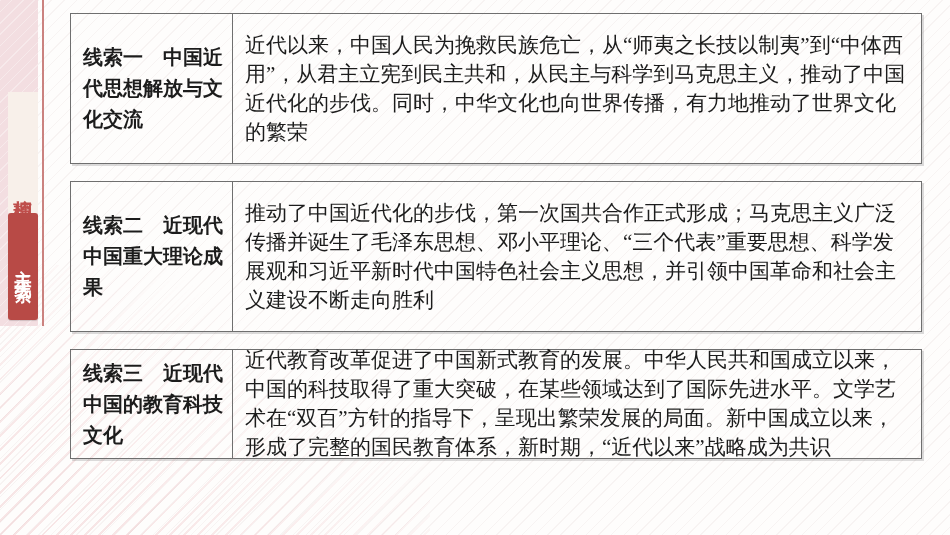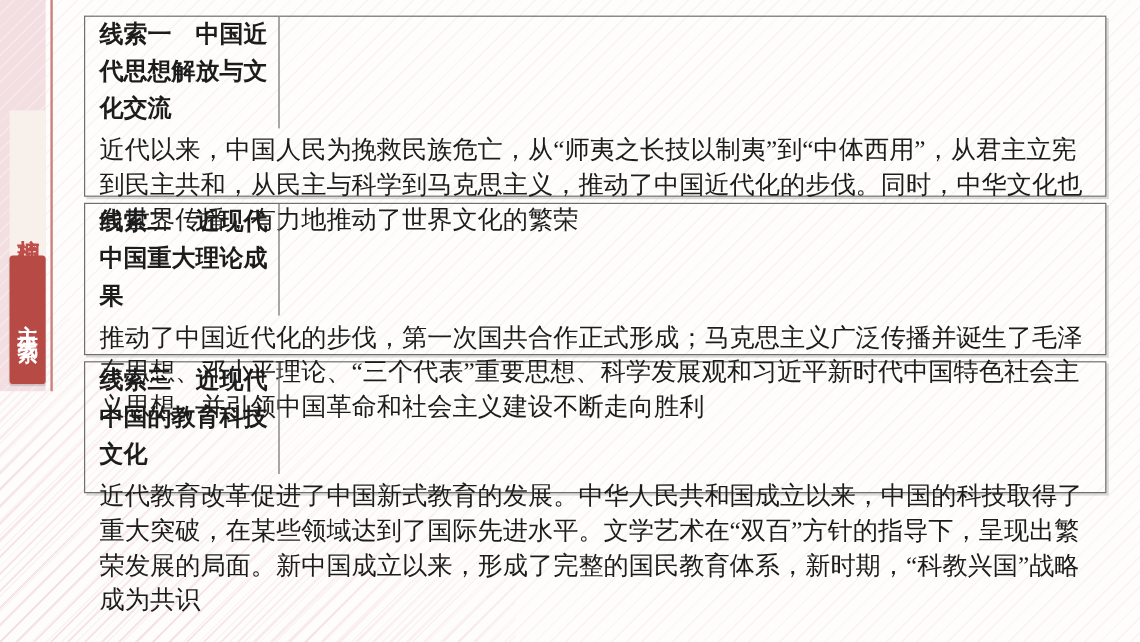--- a/index.html
+++ b/index.html
@@ -60,26 +60,25 @@
   }
 
   
   .outline-table {
     position: absolute; left: 70px; top: 13px; width: 852px;
   }
   .hrow {
     display: flex;
     border: 1px solid #6f6f6f;
     box-shadow: 2px 2px 0 rgba(130,130,130,0.28);
-    margin-bottom: 5px;
+    margin-bottom: 17px;
     background: transparent;
-    flex-direction: column;
   }
   .hrow-1 { height: 151px; }
-  .hrow-2 { height: 127px; }
+  .hrow-2 { height: 151px; }
   .hrow-3 { height: 110px; }
   .cell-label {
     width: 162px;
     border-right: 1px solid #6f6f6f;
     display: flex; align-items: center;
     padding: 0 8px 0 12px;
     font-weight: bold;
     font-size: 20px; line-height: 31px;
   }
   .cell-content {
@@ -106,16 +105,16 @@
     <div class="cell-content">近代以来，中国人民为挽救民族危亡，从“师夷之长技以制夷”到“中体西用”，从君主立宪到民主共和，从民主与科学到马克思主义，推动了中国近代化的步伐。同时，中华文化也向世界传播，有力地推动了世界文化的繁荣</div>
   </div>
 
   <div class="hrow hrow-2">
     <div class="cell-label">线索二　近现代中国重大理论成果</div>
     <div class="cell-content">推动了中国近代化的步伐，第一次国共合作正式形成；马克思主义广泛传播并诞生了毛泽东思想、邓小平理论、“三个代表”重要思想、科学发展观和习近平新时代中国特色社会主义思想，并引领中国革命和社会主义建设不断走向胜利</div>
   </div>
 
   <div class="hrow hrow-3">
     <div class="cell-label">线索三　近现代中国的教育科技文化</div>
-    <div class="cell-content">近代教育改革促进了中国新式教育的发展。中华人民共和国成立以来，中国的科技取得了重大突破，在某些领域达到了国际先进水平。文学艺术在“双百”方针的指导下，呈现出繁荣发展的局面。新中国成立以来，形成了完整的国民教育体系，新时期，“科教兴国”战略成为共识</div>
+    <div class="cell-content">近代教育改革促进了中国新式教育的发展。中华人民共和国成立以来，中国的科技取得了重大突破，在某些领域达到了国际先进水平。文学艺术在“双百”方针的指导下，呈现出繁荣发展的局面。新中国成立以来，形成了完整的国民教育体系，新时期，“近代以来”战略成为共识</div>
   </div>
 
 </div>
 
 </body></html>

